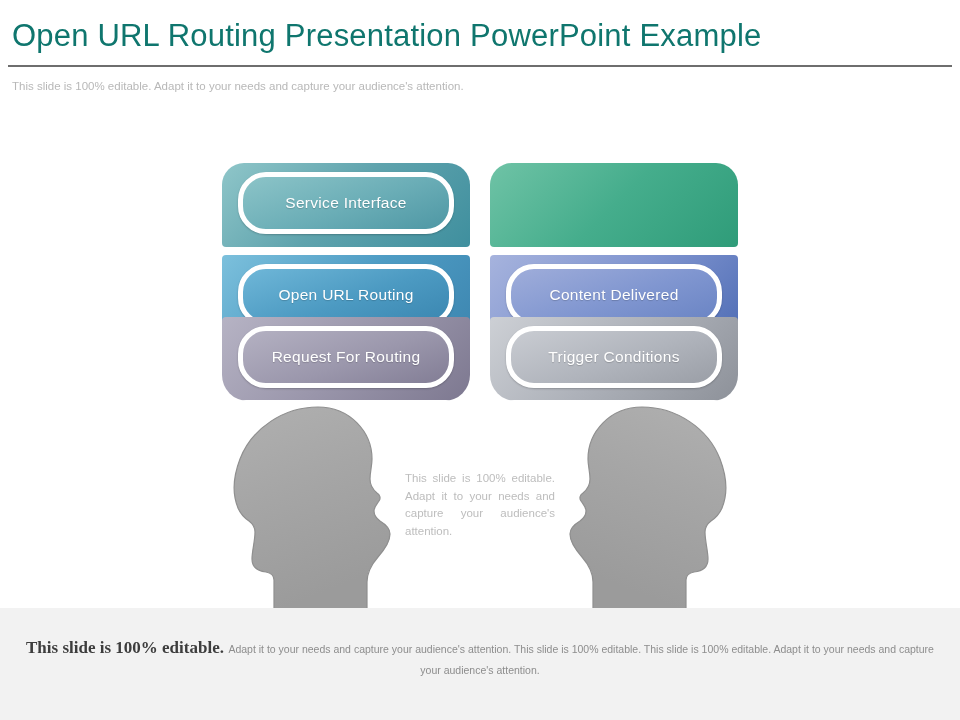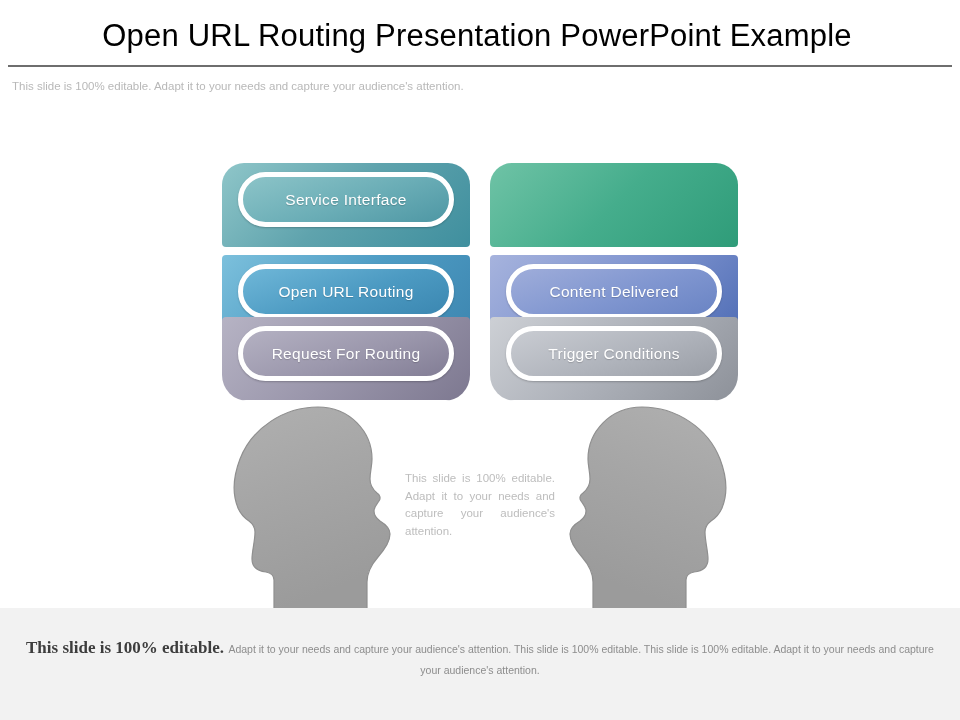--- a/index.html
+++ b/index.html
@@ -17,24 +17,23 @@
   }
 
   
   .slide-title {
     position: absolute;
     left: 12px;
     top: 18px;
     width: 930px;
     font-size: 31px;
     font-weight: normal;
-    color: #000000;
+    color: #0f766e;
     letter-spacing: 0.2px;
     white-space: nowrap;
-    text-align: center;
   }
   .title-rule {
     position: absolute;
     left: 8px;
     top: 65px;
     width: 944px;
     height: 2px;
     background: #6e6e6e;
   }
   .subtitle {
@@ -101,21 +100,21 @@
     border-bottom-right-radius: 26px;
     background: linear-gradient(135deg, #cdd0d5 0%, #adb1b9 50%, #8d9199 100%);
   }
 
   
   .pill {
     position: absolute;
     left: 16px;
     top: 9px;
     width: 216px;
-    height: 55px;
+    height: 62px;
     box-sizing: border-box;
     border: 5px solid #ffffff;
     border-radius: 28px;
     display: flex;
     align-items: center;
     justify-content: center;
     color: #ffffff;
     font-size: 15.5px;
     letter-spacing: 0.3px;
     white-space: nowrap;

